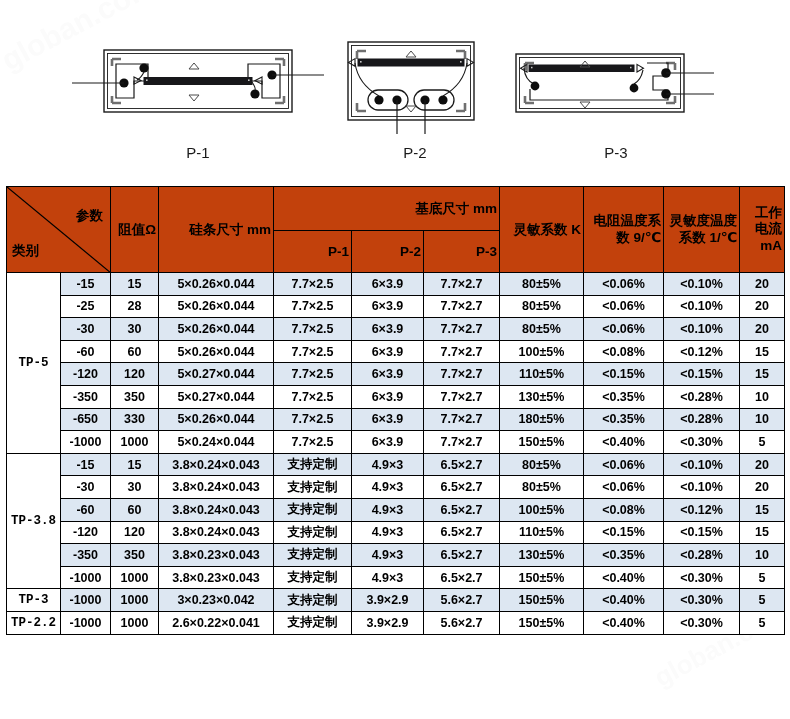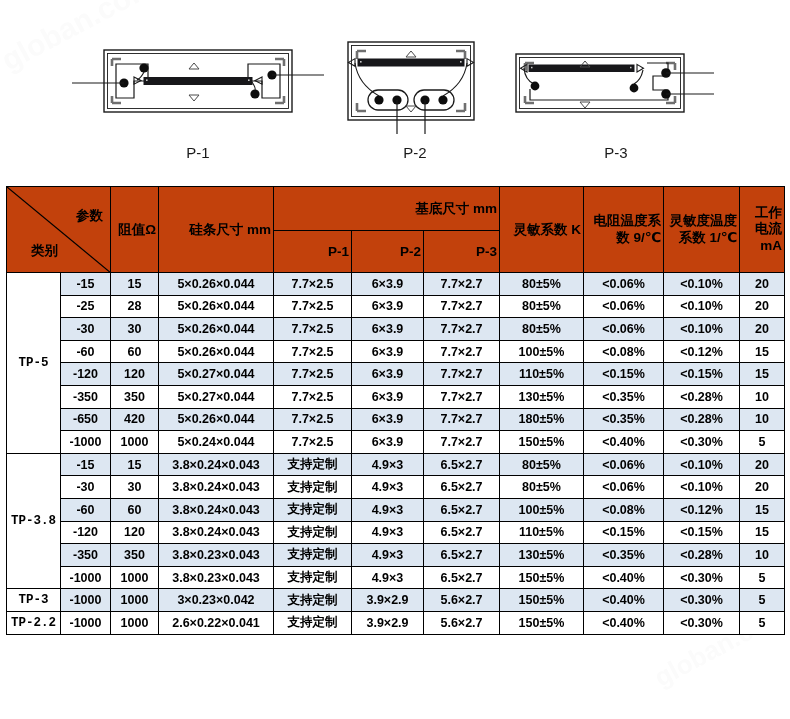--- a/index.html
+++ b/index.html
@@ -104,21 +104,21 @@
   .corner .diag {
     position: absolute; inset: 0;
   }
   .corner .lbl-param {
     position: absolute;
     right: 7px; top: 20px;
     font-size: 13.5px; font-weight: 700;
   }
   .corner .lbl-cat {
     position: absolute;
-    left: 24px; bottom: 12px;
+    left: 5px; bottom: 12px;
     font-size: 13.5px; font-weight: 700;
   }
   .two-line { line-height: 1.22; }
 </style>
 </head>
 <body>
 
 <div id="page">
 
   <div class="wm wm-tl">globan.com</div>
@@ -376,21 +376,21 @@
             <td class="thk-t">7.7×2.5</td>
             <td class="thk-t">6×3.9</td>
             <td class="thk-t">7.7×2.7</td>
             <td class="thk-t">130±5%</td>
             <td class="thk-t">&lt;0.35%</td>
             <td class="thk-t">&lt;0.28%</td>
             <td class="thk-t thk-r">10</td>
           </tr>
           <tr class="stripe">
             <td class="thk-t">-650</td>
-            <td class="thk-t">420</td>
+            <td class="thk-t">330</td>
             <td class="thk-t">5×0.26×0.044</td>
             <td class="thk-t">7.7×2.5</td>
             <td class="thk-t">6×3.9</td>
             <td class="thk-t">7.7×2.7</td>
             <td class="thk-t">180±5%</td>
             <td class="thk-t">&lt;0.35%</td>
             <td class="thk-t">&lt;0.28%</td>
             <td class="thk-t thk-r">10</td>
           </tr>
           <tr>

